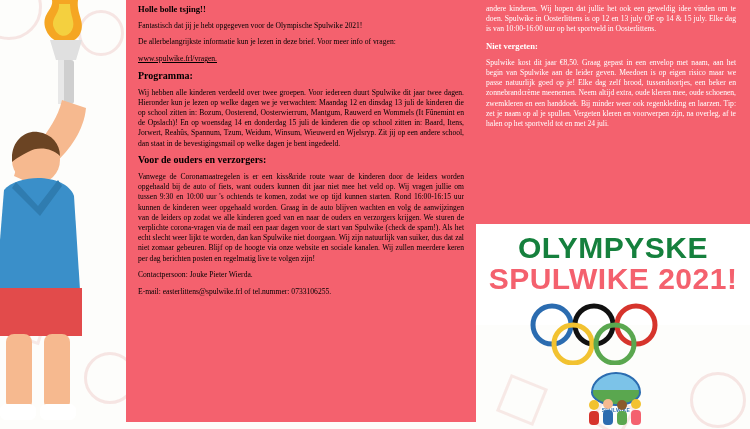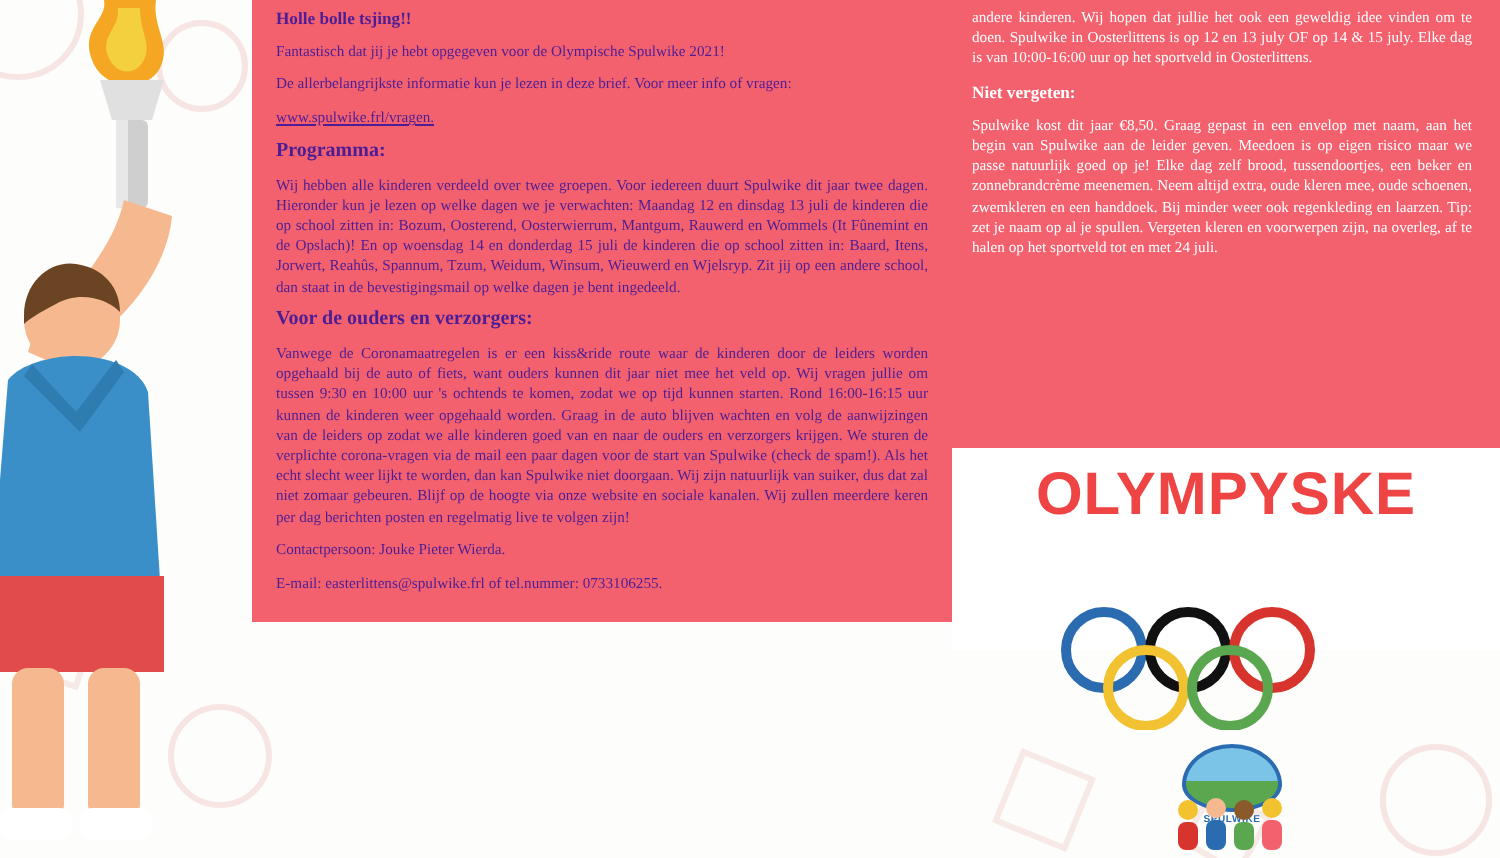--- a/index.html
+++ b/index.html
@@ -43,23 +43,23 @@
     height: 429px;
     overflow: hidden;
   }
 
   
   .panel {
     position: absolute;
     left: 126px;
     top: 0;
     width: 350px;
-    height: 311px;
+    height: 422px;
     background: #f4616e;
-    color: #4c1d95;
+    color: #000000;
     padding: 0;
     box-sizing: border-box;
   }
   .panel-inner {
     padding: 4px 12px 6px 12px;
     font-size: 7.6px;
     line-height: 10.2px;
     text-align: justify;
   }
   .panel-inner p {
@@ -112,21 +112,21 @@
     top: 232px;
     width: 274px;
     text-align: center;
   }
   .title-1, .title-2 {
     font-family: "Liberation Sans", sans-serif;
     font-weight: bold;
     font-size: 30px;
     letter-spacing: 0.5px;
     line-height: 31px;
-    color: #ef4444;
+    color: #15803d;
   }
   .title-2 { color: #f4616e; }
 
   
   .rings {
     position: absolute;
     left: 48px;
     top: 303px;
     width: 180px;
     height: 62px;
@@ -230,20 +230,21 @@
   <div class="rcol">
 
     <div class="rcol-pink">
       <p>andere kinderen. Wij hopen dat jullie het ook een geweldig idee vinden om te doen. Spulwike in Oosterlittens is op 12 en 13 july OF op 14 &amp; 15 july. Elke dag is van 10:00-16:00 uur op het sportveld in Oosterlittens.</p>
       <p class="h-b">Niet vergeten:</p>
       <p>Spulwike kost dit jaar €8,50. Graag gepast in een envelop met naam, aan het begin van Spulwike aan de leider geven. Meedoen is op eigen risico maar we passe natuurlijk goed op je! Elke dag zelf brood, tussendoortjes, een beker en zonnebrandcrème meenemen. Neem altijd extra, oude kleren mee, oude schoenen, zwemkleren en een handdoek. Bij minder weer ook regenkleding en laarzen. Tip: zet je naam op al je spullen. Vergeten kleren en voorwerpen zijn, na overleg, af te halen op het sportveld tot en met 24 juli.</p>
     </div>
 
     <div class="title-block">
       <div class="title-1">OLYMPYSKE</div>
+      <div class="title-2">SPULWIKE 2021!</div>
     </div>
 
     <div class="rings">
       <svg width="180" height="62" viewBox="0 0 180 62" xmlns="http://www.w3.org/2000/svg">
         <g fill="none" stroke-width="5">
           <circle cx="28" cy="22" r="19" stroke="#2b6cb0"></circle>
           <circle cx="70" cy="22" r="19" stroke="#111111"></circle>
           <circle cx="112" cy="22" r="19" stroke="#d6342c"></circle>
           <circle cx="49" cy="41" r="19" stroke="#f2c230"></circle>
           <circle cx="91" cy="41" r="19" stroke="#5aa74f"></circle>

